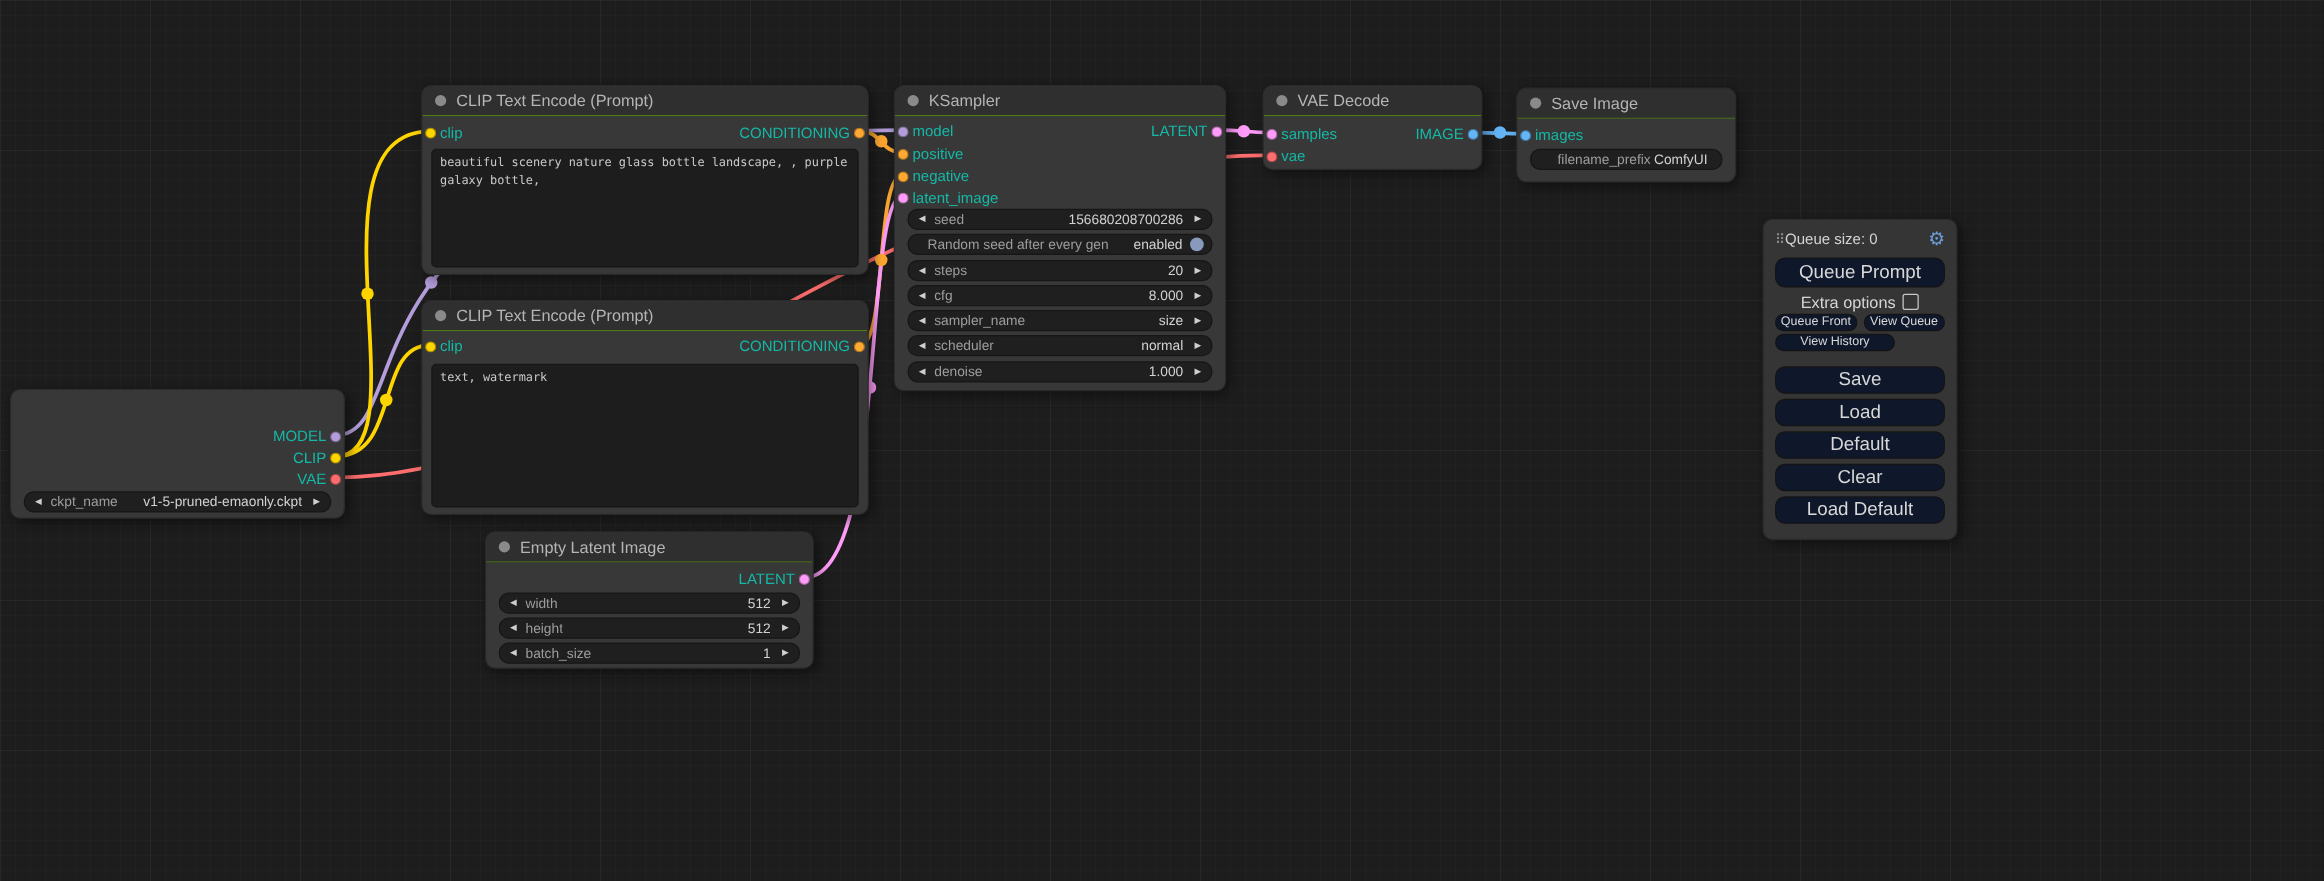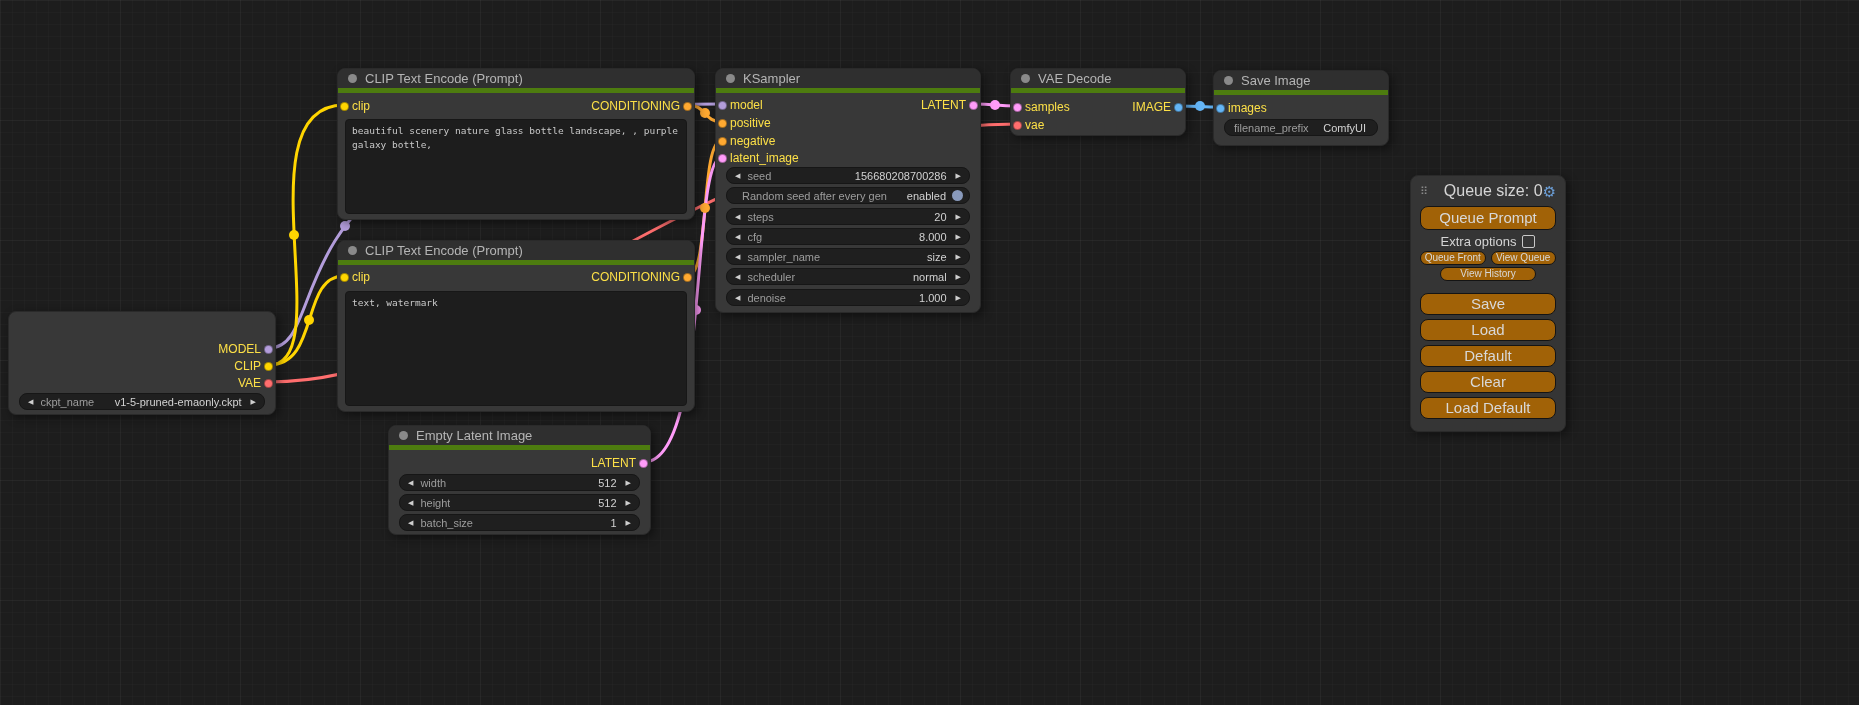--- a/index.html
+++ b/index.html
@@ -28,26 +28,26 @@
   .w.image{stroke:var(--c-image,#64B5F6);}       .d.image{fill:var(--c-image,#64B5F6);}
 
   .node{
     position:absolute;z-index:2;
     background:#383838;border:1px solid #2a2a2a;border-radius:8px;
     box-shadow:3px 3px 10px rgba(0,0,0,.45);
     box-sizing:border-box;color:#c6c6c6;
   }
   .titlebar{
     height:24px;display:flex;align-items:center;gap:8px;padding:0 10px;
-    background:#2f2f2f;border-radius:7px 7px 0 0;border-bottom:5px solid #4d7c0f;
+    background:#2f2f2f;border-radius:7px 7px 0 0;border-bottom:1px solid #4d7c0f;
     box-sizing:border-box;
   }
   .tdot{width:9px;height:9px;border-radius:50%;background:#8a8a8a;flex:0 0 auto;}
   .ttext{font-size:13px;color:#b5b5b5;white-space:nowrap;}
-  .slot{position:absolute;height:14px;line-height:14px;font-size:12px;color:#fde047;white-space:nowrap;}
+  .slot{position:absolute;height:14px;line-height:14px;font-size:12px;color:#14b8a6;white-space:nowrap;}
   .slot.in{left:14px;}
   .slot.out{right:14px;text-align:right;}
   .port{position:absolute;width:9px;height:9px;border-radius:50%;box-sizing:border-box;border:1px solid rgba(0,0,0,.35);z-index:3;}
   .port.in{left:2px;}
   .port.out{right:2px;}
   .widget{
     position:absolute;left:10px;right:10px;height:15px;
     background:#1f1f1f;border:1px solid #161616;border-radius:8px;
     display:flex;align-items:center;padding:0 5px;font-size:11px;box-sizing:content-box;
   }
@@ -63,34 +63,34 @@
   }
   
   .menu{
     position:absolute;z-index:4;left:1410px;top:175px;width:156px;
     background:#353535;border:1px solid #2a2a2a;border-radius:8px;
     box-shadow:3px 3px 10px rgba(0,0,0,.45);
     padding:6px 9px 8px 9px;box-sizing:border-box;color:#cdcdcd;
   }
   .menu-header{display:flex;align-items:center;height:18px;}
   .drag-handle{color:#8a8a8a;font-size:11px;cursor:grab;}
-  .queue-size{flex:1;text-align:right;font-size:16px;color:#d5d5d5;}
+  .queue-size{flex:1;text-align:left;font-size:12px;color:#d5d5d5;}
   .gear{color:var(--c-gear,#6C9FD8);font-size:15px;line-height:15px;cursor:pointer;}
   .menu button{
     display:block;width:100%;
-    background:#a16207;border:1px solid #141414;border-radius:8px;color:#d8d8d8;
+    background:#0f172a;border:1px solid #141414;border-radius:8px;color:#d8d8d8;
     font-family:"Liberation Sans",sans-serif;font-size:15px;
     height:22px;line-height:20px;margin:4px 0;cursor:pointer;padding:0;
   }
   .menu button.primary{margin-top:6px;font-size:15px;height:24px;}
   .extra-row{display:flex;align-items:center;justify-content:center;gap:6px;font-size:13px;color:#d5d5d5;margin:4px 0 2px 0;}
   .cb{width:11px;height:11px;border:1px solid #c8c8c8;border-radius:2px;background:transparent;display:inline-block;cursor:pointer;}
   .small-row{display:flex;gap:5px;margin:2px 0;}
   .menu .small-row button{font-size:10px;height:14px;line-height:12px;margin:0;flex:1;border-radius:8px;}
-  .small-row.center{justify-content:center;}
+  .small-row.center{justify-content:flex-start;}
   .menu .small-row.center button{flex:0 0 96px;}
   .menu-gap{height:6px;}
 </style>
 </head>
 <body>
 
 <div class="canvas">
 
   <svg class="wires" width="1859" height="705">
     <path class="w model" d="M 269 348 C 340 348, 250 104, 722 104"></path>
@@ -250,21 +250,21 @@
   </div>
 
   <div class="node" style="left:1213px;top:70px;width:176px;height:76px;">
     <div class="titlebar">
       <span class="tdot"></span>
       <span class="ttext">Save Image</span>
     </div>
     <span class="port in" style="top:33px;background:var(--c-image)"></span>
     <div class="slot in" style="top:30px"><span>images</span></div>
     <div class="widget" style="top:48px">
-      <span class="wl" style="margin-left:4px">filename_prefix</span>
+      <span class="wl" style="margin-left:16px">filename_prefix</span>
       <span class="wv">ComfyUI</span>
     </div>
   </div>
 
   <div class="menu">
     <div class="menu-header">
       <span class="drag-handle">⠿</span>
       <span class="queue-size">Queue size: 0</span>
       <span class="gear">⚙</span>
     </div>

